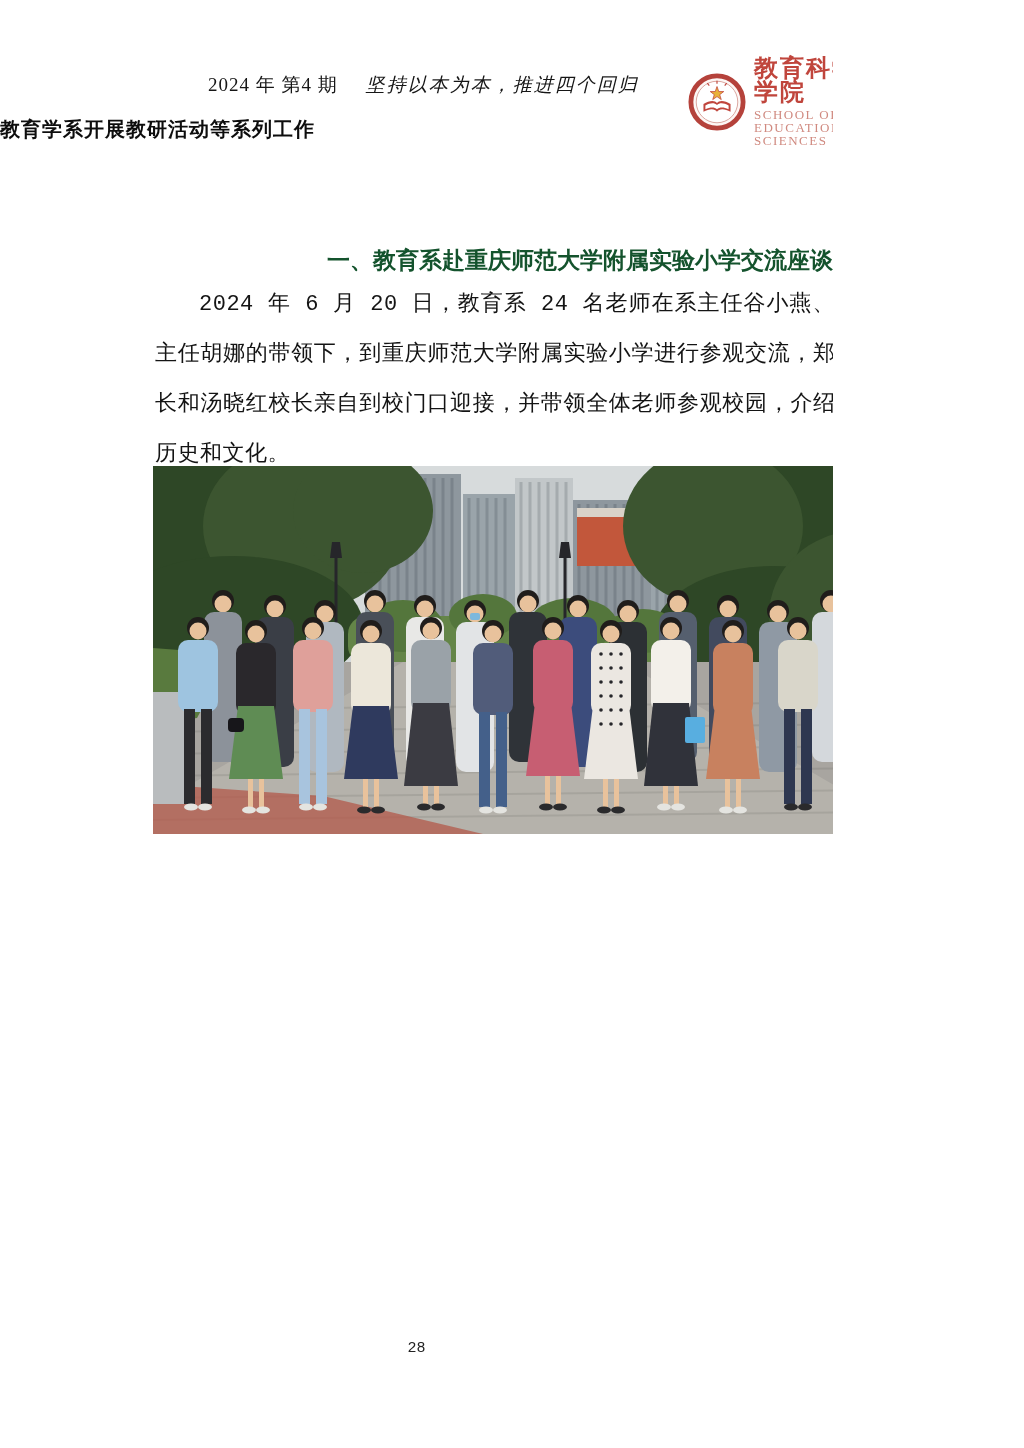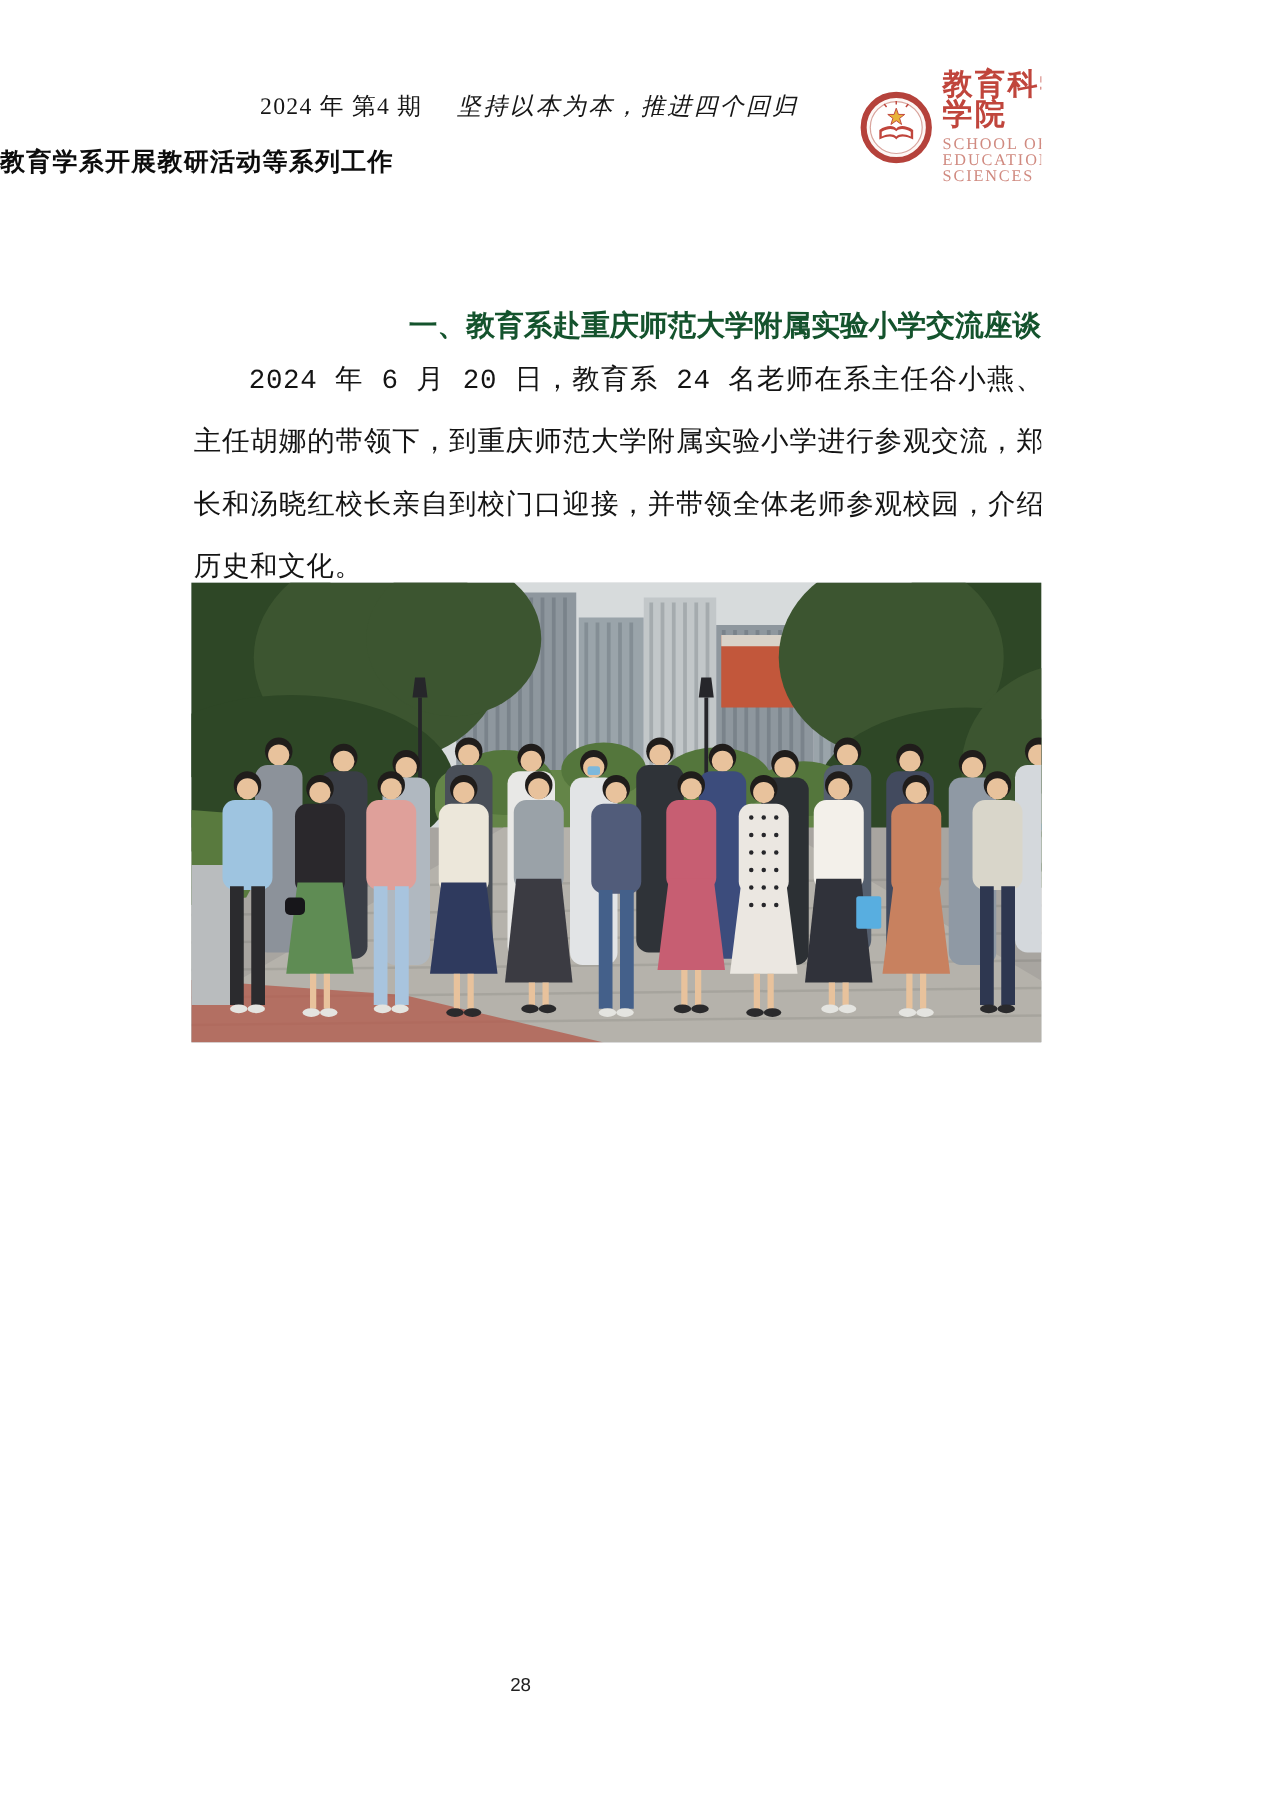--- a/index.html
+++ b/index.html
@@ -24,21 +24,21 @@
   .body-para{position:absolute;left:155px;width:726px;font-size:22px;line-height:50px;
              text-align:justify;text-indent:2em;letter-spacing:.5px;color:#141414;}
   #para1{top:258px;font-family:Liberation Mono, monospace;}
   #para2{top:836px;}
 
   .photo-frame{position:absolute;left:153px;top:466px;width:717px;height:368px;
                background:#cfd4d5;overflow:hidden;}
   .photo-frame svg{display:block;width:717px;height:368px;}
 
   .page-num{position:absolute;top:1340px;left:0;width:100%;text-align:center;
-            font-size:15px;font-family:Liberation Sans, sans-serif;color:#222;}
+            font-size:15px;font-family:Liberation Mono, monospace;color:#222;}
 </style>
 </head>
 <body>
 
 <div class="page">
 
   <div class="issue-line">
     <span>2024 年 第4 期</span><span class="issue-motto">坚持以本为本，推进四个回归</span>
   </div>
 

